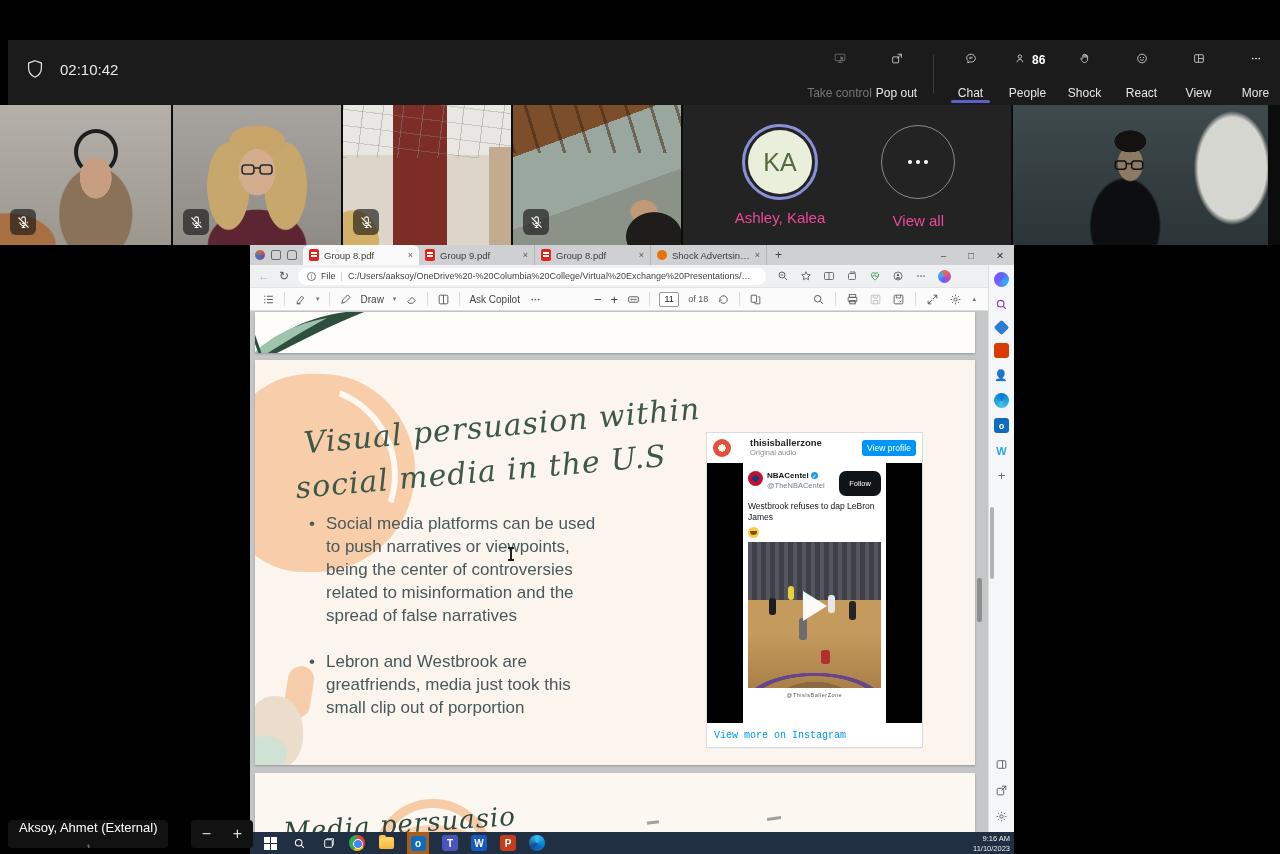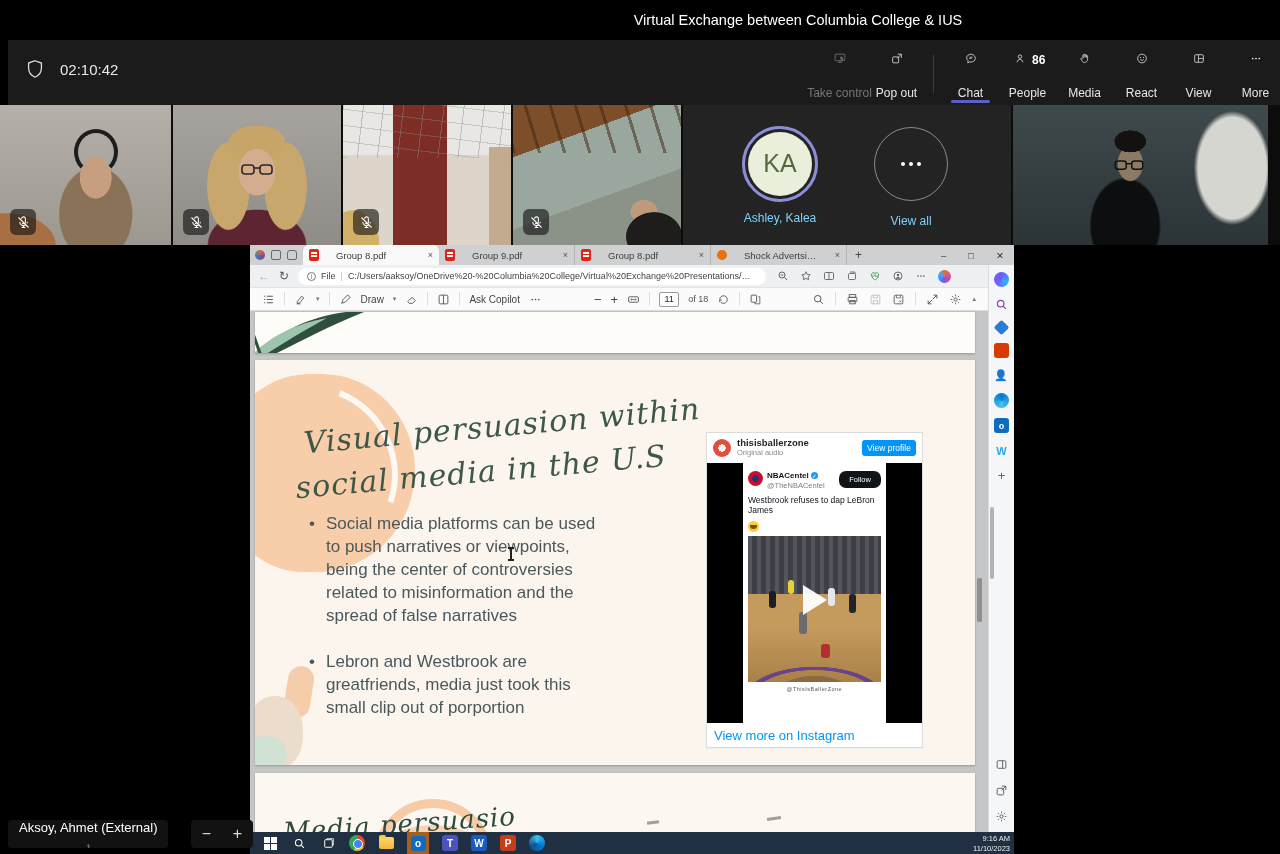--- a/index.html
+++ b/index.html
@@ -77,34 +77,34 @@
           justify-content:center;gap:52px;}
   .ritem{display:flex;flex-direction:column;align-items:center;}
   .avatar-ring{width:76px;height:76px;border:3px solid #8a8fd8;border-radius:50%;
           display:flex;align-items:center;justify-content:center;background:#232323;}
   .avatar{width:64px;height:64px;border-radius:50%;background:#e9efdb;display:flex;
           align-items:center;justify-content:center;color:#55693f;font-size:25px;}
   .va-circle{width:74px;height:74px;border:1px solid #8a8a8a;border-radius:50%;
           display:flex;align-items:center;justify-content:center;margin:4px;}
   .dots3{display:flex;gap:4px;}
   .dots3 i{width:4px;height:4px;border-radius:50%;background:#fff;}
-  .rname{color:#7dd3fc;font-size:12px;margin-top:9px;}
+  .rname{color:#ec4899;font-size:15px;margin-top:9px;}
   .strip-fill{flex:1;background:#0c0c0c;}
 
   
   .share{position:absolute;left:250px;top:245px;width:764px;height:609px;background:#d0d1d3;}
 
   
   .tabstrip{position:absolute;left:0;top:0;width:764px;height:20px;background:#ced0d2;
             display:flex;align-items:center;padding-left:5px;font-size:9.5px;color:#3c3c3c;}
   .tsi{display:flex;align-items:center;gap:6px;margin-right:6px;}
   .pav{width:10px;height:10px;border-radius:50%;background:conic-gradient(#d06a3c,#7a4a9c,#3a7ac0,#d06a3c);}
   .gico{width:10px;height:10px;border:1px solid #6a6a6a;border-radius:2px;}
   .gico.b{border-radius:3px 3px 2px 2px;}
-  .tab{width:136px;height:20px;display:flex;align-items:center;gap:17px;padding:0 6px;
+  .tab{width:116px;height:20px;display:flex;align-items:center;gap:5px;padding:0 6px;
        border-right:1px solid #b4b5b7;white-space:nowrap;}
   .tab .tl{overflow:hidden;text-overflow:ellipsis;flex:1;}
   .tab .tx{color:#555;font-size:9px;flex:0 0 auto;}
   .tab.active{background:#f9f9f9;border-radius:6px 6px 0 0;border-right:none;}
   .fpdf{width:10px;height:12px;background:#e2231a;border-radius:2px;flex:0 0 auto;position:relative;}
   .fpdf::after{content:"";position:absolute;left:2px;top:3px;width:6px;height:1.5px;background:#fff;
        box-shadow:0 3px 0 #fff;}
   .ficrc{width:10px;height:10px;border-radius:50%;background:#e8710a;flex:0 0 auto;}
   .newtab{margin-left:8px;font-size:12px;color:#444;}
   .winctl{margin-left:auto;display:flex;align-items:center;gap:22px;padding-right:10px;
@@ -168,56 +168,56 @@
   .arc{position:absolute;border-radius:50%;border:9px solid #f7cba6;background:transparent;}
   .arc.a1{left:118px;top:26px;width:120px;height:120px;}
   .arc.a2{left:88px;top:52px;width:180px;height:180px;border-color:#f8d4b4;}
   .s-next{position:absolute;left:28px;top:36px;font-size:26px;color:#2f4a3c;transform:rotate(-4deg);white-space:nowrap;}
   .mk{position:absolute;height:3px;background:#555;opacity:.55;transform:rotate(-8deg);}
   .pdf-thumb{position:absolute;left:727px;top:267px;width:5px;height:44px;background:#8f8f8f;border-radius:2px;}
 
   
   .insta{position:absolute;left:451px;top:72px;width:217px;height:316px;background:#fff;
          border:1px solid #dcdcdc;font-family:"Liberation Sans",sans-serif;}
-  .ig-h{height:30px;display:flex;align-items:center;padding:0 6px;gap:6px;}
+  .ig-h{height:30px;display:flex;align-items:center;padding:0 6px;gap:19px;}
   .ig-av{width:18px;height:18px;border-radius:50%;background:radial-gradient(#f2f2f2 28%,#e34d3c 30%);flex:0 0 auto;}
   .ig-names{flex:1;line-height:1.15;}
   .ig-u{font-size:9.5px;font-weight:bold;color:#262626;}
   .ig-a{font-size:7.5px;color:#8e8e8e;}
   .ig-btn{width:54px;height:16px;background:#0095f6;color:#fff;font-size:8.5px;border-radius:3px;
           display:flex;align-items:center;justify-content:center;}
   .ig-body{height:260px;background:#000;position:relative;}
   .twcard{position:absolute;left:36px;right:36px;top:0;bottom:0;background:#fff;padding:8px 5px 0 5px;}
   .tw-h{display:flex;align-items:flex-start;gap:4px;}
   .tw-av{width:15px;height:15px;border-radius:50%;background:radial-gradient(#1b3a7a 30%,#c8102e 32%);flex:0 0 auto;}
   .tw-names{flex:1;line-height:1.2;}
   .tw-n{font-size:8px;font-weight:bold;color:#0f1419;display:flex;align-items:center;gap:2px;}
   .vfy{width:7px;height:7px;border-radius:50%;background:#1d9bf0;color:#fff;font-size:5px;
        display:inline-flex;align-items:center;justify-content:center;}
   .tw-hd{font-size:7.5px;color:#77818a;}
-  .tw-follow{width:42px;height:17px;background:#0f1419;border-radius:7px;color:#fff;font-size:7.5px;
+  .tw-follow{width:42px;height:25px;background:#0f1419;border-radius:7px;color:#fff;font-size:7.5px;
        display:flex;align-items:center;justify-content:center;}
   .tw-t{font-size:8.5px;color:#0f1419;margin-top:5px;line-height:1.25;}
   .emoji{width:11px;height:11px;border-radius:50%;background:#fdcb3f;margin-top:5px;position:relative;}
   .emoji::after{content:"";position:absolute;left:2px;top:4px;width:7px;height:4px;border-radius:0 0 7px 7px;background:#7a4f12;}
   .thumb{position:relative;margin-top:4px;height:146px;background-color:#c49a5d;
       background-image:
         radial-gradient(120px 56px at 50% 112%, rgba(90,58,150,.0) 52%, rgba(90,58,150,.85) 53% 58%, rgba(0,0,0,0) 59%),
         radial-gradient(90px 44px at 50% 108%, #8a6a3e 0 40%, rgba(0,0,0,0) 41%),
         linear-gradient(180deg, rgba(0,0,0,0) 0 62%, rgba(120,80,30,.35) 100%),
         repeating-linear-gradient(90deg, #55555e 0 4px, #3f3f47 4px 9px);
       background-size:100% 100%,100% 100%,100% 100%,100% 40%;
       background-repeat:no-repeat;}
   .pl{position:absolute;border-radius:3px;}
   .play{position:absolute;left:50%;top:44%;transform:translate(-50%,-50%);width:0;height:0;
         border-left:24px solid rgba(255,255,255,.95);border-top:15px solid transparent;
         border-bottom:15px solid transparent;}
   .tw-wm{font-size:5.5px;color:#555;text-align:center;margin-top:4px;letter-spacing:.5px;}
   .ig-f{height:26px;display:flex;align-items:center;padding:0 7px;border-bottom:1px solid #efefef;}
-  .ig-more{font-size:13px;color:#0095f6;}
+  .ig-more{font-size:10px;color:#0095f6;font-family:Liberation Mono, monospace;}
 
   
   .sidebar{position:absolute;left:738px;top:20px;width:26px;height:567px;background:#f5f6f7;
            border-left:1px solid #ddd;display:flex;flex-direction:column;align-items:center;
            padding:7px 0 8px 0;gap:10px;}
   .sb{width:15px;height:15px;flex:0 0 auto;display:flex;align-items:center;justify-content:center;}
   .sb-cpl{border-radius:50%;background:conic-gradient(#6a5cff,#2bb3ff,#7a5cff,#6a5cff);}
   .sb-des{background:#2b7cd3;transform:rotate(45deg);width:11px;height:11px;border-radius:2px;}
   .sb-365{background:#d83b01;border-radius:3px;}
   .sb-ppl{color:#7719aa;font-size:11px;}
@@ -255,23 +255,20 @@
   .name-pill svg{width:15px;height:15px;}
   .zoom-pill{position:absolute;left:191px;top:820px;width:62px;height:28px;background:#121212;
              border-radius:4px;display:flex;align-items:center;justify-content:space-around;
              color:#ddd;font-size:16px;}
 </style>
 </head>
 <body>
 
 <div class="screen">
 
-  <div class="title-bar">
-    <span>Virtual Exchange between Columbia College &amp; IUS</span>
-  </div>
 
   <div class="call-toolbar">
     <div class="ct-left">
       <svg viewBox="0 0 24 24">
         <path d="M12 3l7 2.5v5.2c0 4.6-3 8.6-7 10.3-4-1.7-7-5.7-7-10.3V5.5z" fill="none" stroke="#ddd" stroke-width="1.4"></path>
       </svg>
       <span class="timer">02:10:42</span>
     </div>
     <div class="ct-right">
       <div class="ctrl disabled">
@@ -302,21 +299,21 @@
           <circle cx="10" cy="8.5" r="3.2" fill="none" stroke="#eee" stroke-width="1.4"></circle>
           <path d="M4.5 19c.6-3.3 2.8-5.2 5.5-5.2s4.9 1.9 5.5 5.2" fill="none" stroke="#eee" stroke-width="1.4"></path>
         </svg>
         <span class="badge">86</span>
         <span class="lbl">People</span>
       </div>
       <div class="ctrl">
         <svg viewBox="0 0 24 24">
           <path d="M8 11.5V6a1.1 1.1 0 012.2 0v4.5m0-5.3a1.1 1.1 0 012.2 0v5m0-4.2a1.1 1.1 0 012.2 0v4.6m0-2.9a1.1 1.1 0 012.2 0v5.3c0 3.8-2.3 6.4-5.6 6.4-2.6 0-4-1.2-5.1-3.4l-1.7-3.3c-.5-1 .7-1.9 1.5-1.2l2.1 1.8" fill="none" stroke="#eee" stroke-width="1.3"></path>
         </svg>
-        <span class="lbl">Media</span>
+        <span class="lbl">Shock</span>
       </div>
       <div class="ctrl">
         <svg viewBox="0 0 24 24">
           <circle cx="12" cy="12" r="8" fill="none" stroke="#eee" stroke-width="1.4"></circle>
           <circle cx="9.3" cy="10" r="1" fill="#eee"></circle>
             <circle cx="14.7" cy="10" r="1" fill="#eee"></circle>
           <path d="M8.6 13.7a4.4 4.4 0 006.8 0" fill="none" stroke="#eee" stroke-width="1.3"></path>
         </svg>
         <span class="lbl">React</span>
       </div>

